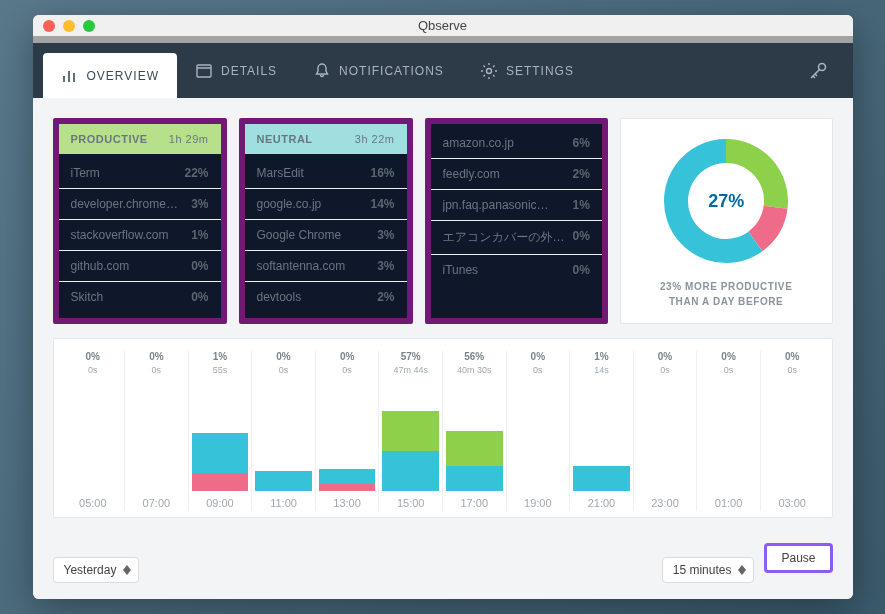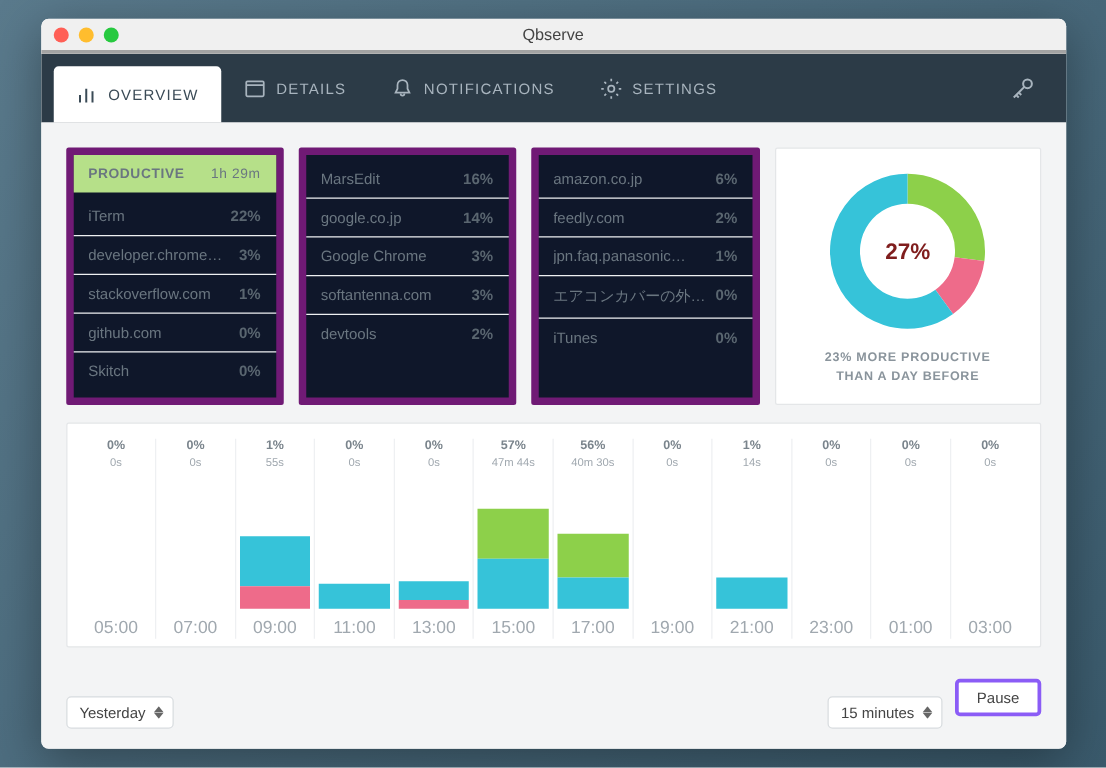--- a/index.html
+++ b/index.html
@@ -15,21 +15,21 @@
   background: #f3f4f5;
   border-radius: 6px;
   box-shadow: 0 10px 40px rgba(0,0,0,0.35);
   overflow: hidden;
 }
 .titlebar {
   height: 28px;
   background: #f0f0f0;
   display: flex; align-items: center;
   position: relative;
-  border-bottom: 3px solid #a3a3a3;
+  border-bottom: 7px solid #a3a3a3;
 }
 .traffic { display: flex; gap: 8px; margin-left: 10px; }
 .circle { width: 12px; height: 12px; border-radius: 50%; }
 .tc-close { background: #ff5f56; }
 .tc-min { background: #ffbd2e; }
 .tc-max { background: #27c93f; }
 .titlebar-title {
   position: absolute; left: 0; right: 0; text-align: center;
   font-size: 13px; color: #444;
 }
@@ -92,21 +92,21 @@
   background: #fff;
   border: 1px solid #e4e6e8;
   border-radius: 2px;
   display: flex; flex-direction: column; align-items: center; justify-content: center;
   padding: 18px 10px 14px;
 }
 .donut-wrap { position: relative; width: 128px; height: 128px; }
 .donut-center {
   position: absolute; inset: 0;
   display: flex; align-items: center; justify-content: center;
-  font-size: 18px; font-weight: 600; color: #7f1d1d;
+  font-size: 18px; font-weight: 600; color: #0369a1;
 }
 .donut-caption {
   margin-top: 14px; text-align: center;
   font-size: 10px; letter-spacing: .6px; font-weight: 600;
   color: #8a949c;
   line-height: 1.5;
 }
 .timeline {
   background: #fff;
   border: 1px solid #e4e6e8;
@@ -128,21 +128,21 @@
 .hour-bars {
   flex: 1; width: 100%;
   display: flex; justify-content: center; align-items: flex-end;
   padding: 0 3px;
 }
 .stack { width: 100%; display: flex; flex-direction: column-reverse; }
 .seg { width: 100%; }
 .seg.p { background: #8dd04a; }
 .seg.n { background: #36c3d9; }
 .seg.d { background: #ee6b8a; }
-.hour-label { font-size: 14px; color: #a0a8af; margin: 6px 0 2px; }
+.hour-label { font-size: 11px; color: #a0a8af; margin: 6px 0 2px; }
 .bottom-row { display: flex; align-items: center; gap: 10px; }
 .select {
   background: #fff; border: 1px solid #d8dcdf;
   border-radius: 4px; padding: 5px 22px 5px 10px;
   font-size: 12px; color: #444;
   position: relative;
   cursor: pointer;
   margin-top: 25px;
 }
 .stepper {
@@ -247,20 +247,24 @@
               <span class="name">github.com</span>
               <span class="pct">0%</span>
             </div>
             <div class="cat-row">
               <span class="name">Skitch</span>
               <span class="pct">0%</span>
             </div>
           </div>
       </div>
       <div class="cat-card cat-neutral">
+        <div class="cat-header">
+          <span>NEUTRAL</span>
+          <span class="cat-time">3h 22m</span>
+        </div>
         <div class="cat-list" id="list-neutral">
             <div class="cat-row">
               <span class="name">MarsEdit</span>
               <span class="pct">16%</span>
             </div>
             <div class="cat-row">
               <span class="name">google.co.jp</span>
               <span class="pct">14%</span>
             </div>
             <div class="cat-row">

